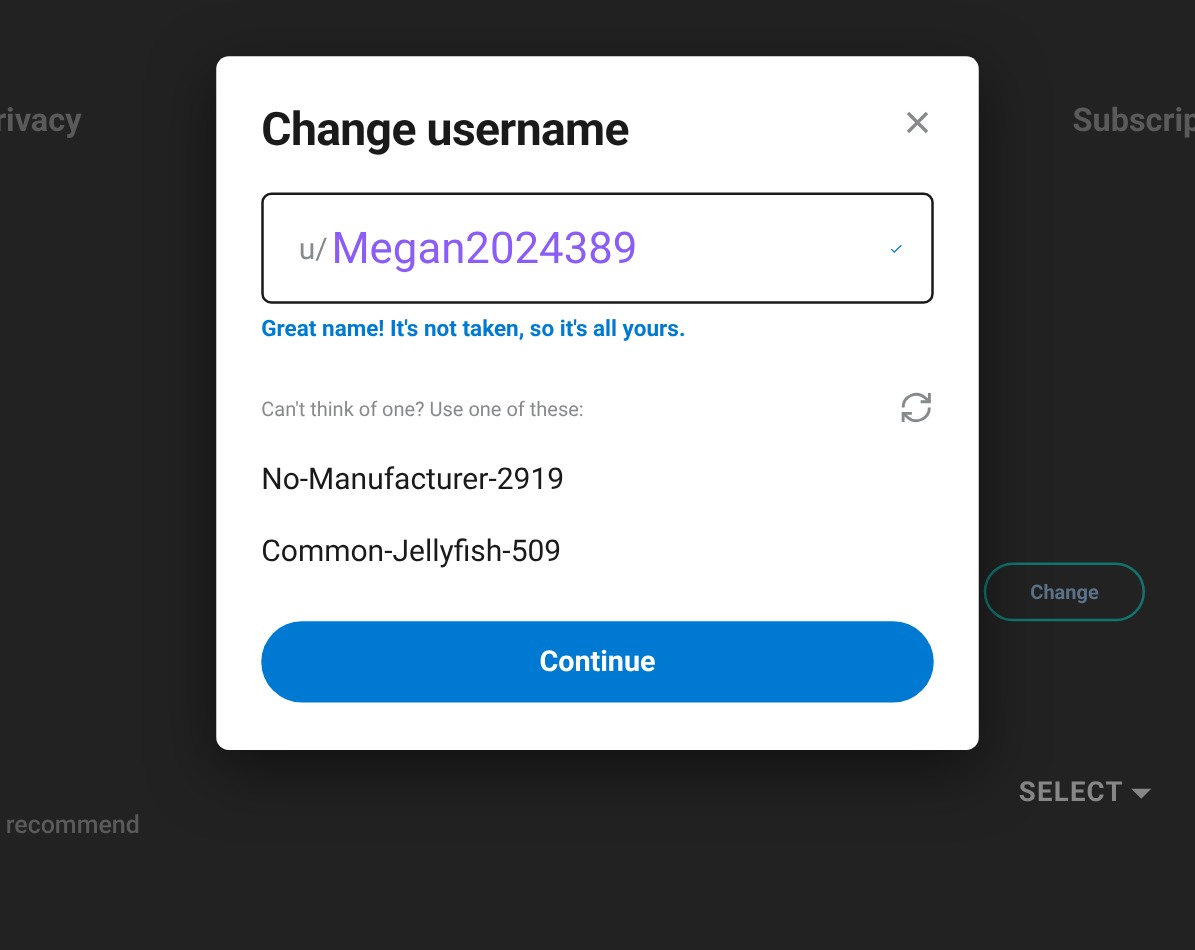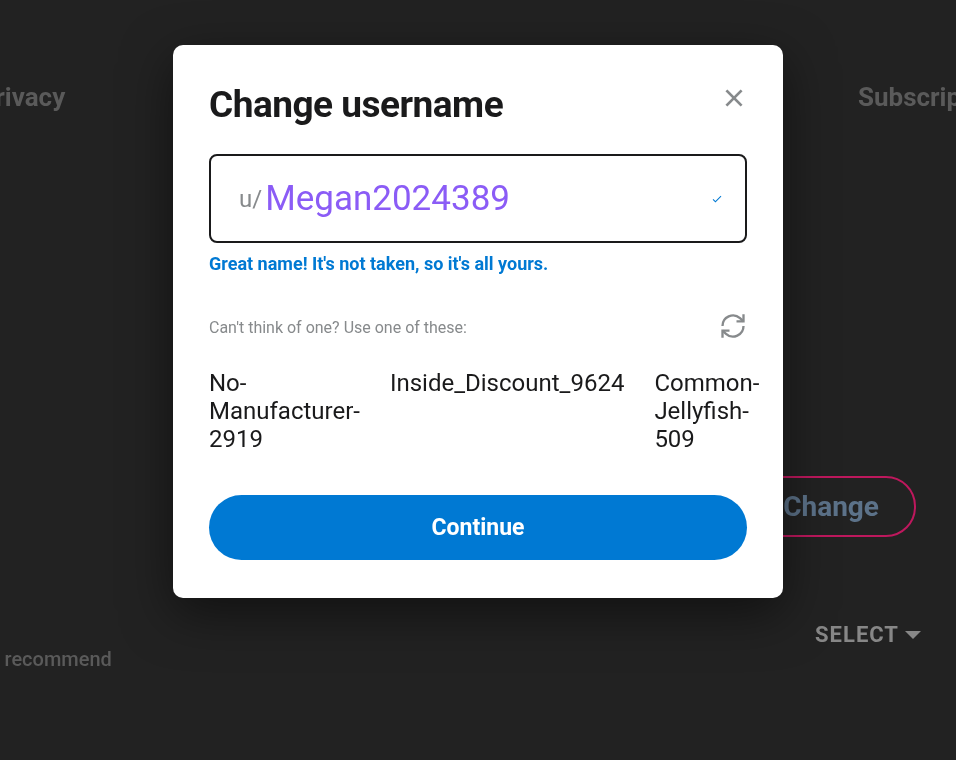--- a/index.html
+++ b/index.html
@@ -36,26 +36,26 @@
       color: #5a5a5a;
     }
     .bg-subscription {
       top: 82px;
       right: -50px;
       font-size: 26px;
       font-weight: 700;
       color: #5a5a5a;
     }
     .bg-change {
-      top: 476px;
+      top: 450px;
       right: 40px;
-      font-size: 28px;
+      font-size: 16px;
       font-weight: 700;
       color: #5c7289;
-      border: 2px solid #be185d;
+      border: 2px solid #0f766e;
       border-radius: 30px;
       padding: 12px 35px;
     }
     .bg-select {
       top: 622px;
       right: 35px;
       font-size: 22px;
       font-weight: 700;
       color: #878787;
       letter-spacing: 1px;
@@ -168,21 +168,21 @@
       cursor: pointer;
       color: #878a8c;
       padding: 0;
     }
     .refresh-btn svg {
       width: 28px;
       height: 28px;
     }
     .suggestions-list {
       display: flex;
-      flex-direction: row;
+      flex-direction: column;
       gap: 30px;
       margin-bottom: 42px;
     }
     .suggestion-item {
       font-size: 24px;
       color: #1a1a1b;
       cursor: pointer;
     }
     .continue-btn {
       width: 100%;
@@ -240,19 +240,18 @@
           <path d="M21 2v6h-6"></path>
           <path d="M3 12a9 9 0 0 1 15-6.7L21 8"></path>
           <path d="M3 22v-6h6"></path>
           <path d="M21 12a9 9 0 0 1-15 6.7L3 16"></path>
         </svg>
       </button>
     </div>
 
     <div class="suggestions-list">
       <div class="suggestion-item">No-Manufacturer-2919</div>
-      <div class="suggestion-item">Inside_Discount_9624</div>
       <div class="suggestion-item">Common-Jellyfish-509</div>
     </div>
 
     <button class="continue-btn">Continue</button>
   </div>
 </div>
 
 </body></html>

